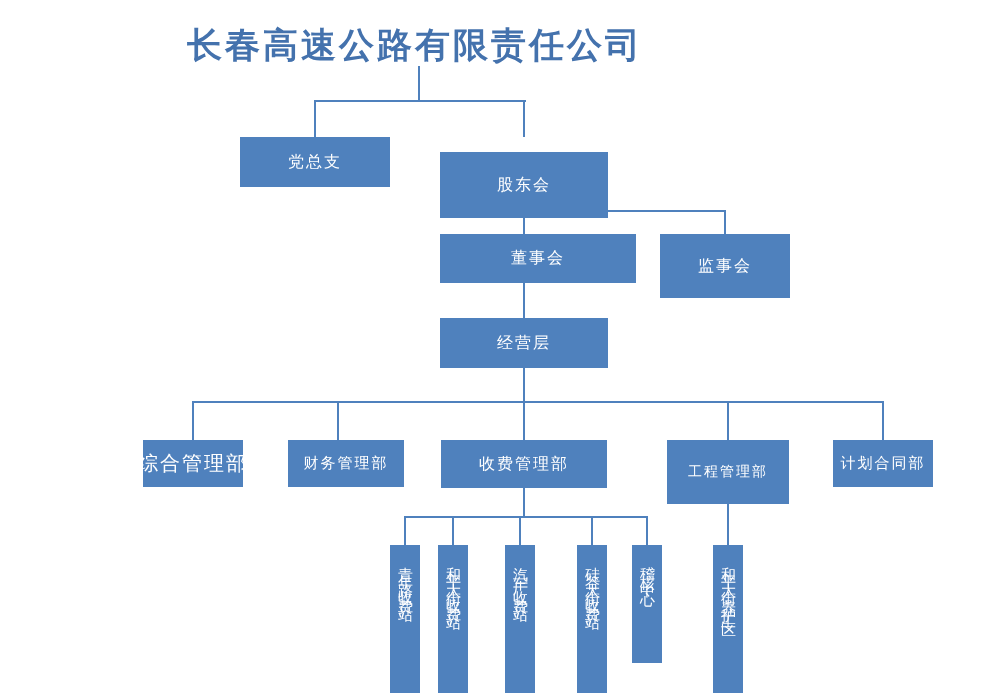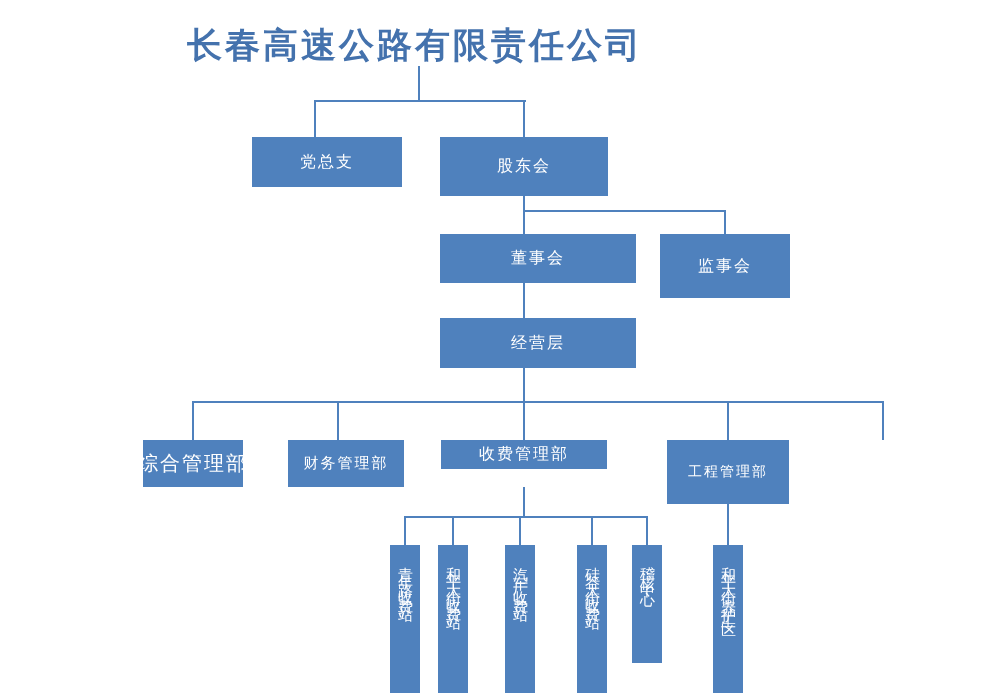--- a/index.html
+++ b/index.html
@@ -94,32 +94,33 @@
   <div class="vline" style="left:523px;top:487px;height:30px"></div>
   <div class="hline" style="left:404px;top:516px;width:244px"></div>
   <div class="vline" style="left:404px;top:516px;height:29px"></div>
   <div class="vline" style="left:452px;top:516px;height:29px"></div>
   <div class="vline" style="left:519px;top:516px;height:29px"></div>
   <div class="vline" style="left:591px;top:516px;height:29px"></div>
   <div class="vline" style="left:646px;top:516px;height:29px"></div>
 
   <div class="vline" style="left:727px;top:487px;height:58px"></div>
 
-  <div class="node" style="left:252px;top:137px;width:150px;height:50px">党总支</div>
-  <div class="node" style="left:440px;top:137px;width:168px;height:59px">股东会</div>
+  <div class="node" style="left:240px;top:137px;width:150px;height:50px">党总支</div>
+  <div class="node" style="left:440px;top:152px;width:168px;height:66px">股东会</div>
 
   <div class="node" style="left:440px;top:234px;width:196px;height:49px">董事会</div>
   <div class="node" style="left:660px;top:234px;width:130px;height:64px">监事会</div>
 
-  <div class="node" style="left:440px;top:318px;width:196px;height:50px">经营层</div>
+  <div class="node" style="left:440px;top:318px;width:168px;height:50px">经营层</div>
 
   <div class="node" style="left:143px;top:440px;width:100px;height:47px;font-size:20px">综合管理部</div>
   <div class="node" style="left:288px;top:440px;width:116px;height:47px;font-size:15px">财务管理部</div>
-  <div class="node" style="left:441px;top:440px;width:166px;height:29px">收费管理部</div>
+  <div class="node" style="left:441px;top:440px;width:166px;height:48px">收费管理部</div>
   <div class="node" style="left:667px;top:440px;width:122px;height:64px;font-size:14px">工程管理部</div>
+  <div class="node" style="left:833px;top:440px;width:100px;height:47px;font-size:15px">计划合同部</div>
 
   <div class="vnode" style="left:390px;top:545px;width:30px;height:158px">
     <span>青年路收费站</span>
   </div>
   <div class="vnode" style="left:438px;top:545px;width:30px;height:178px">
     <span>和平大街收费站</span>
   </div>
   <div class="vnode" style="left:505px;top:545px;width:30px;height:158px">
     <span>汽车厂收费站</span>
   </div>

